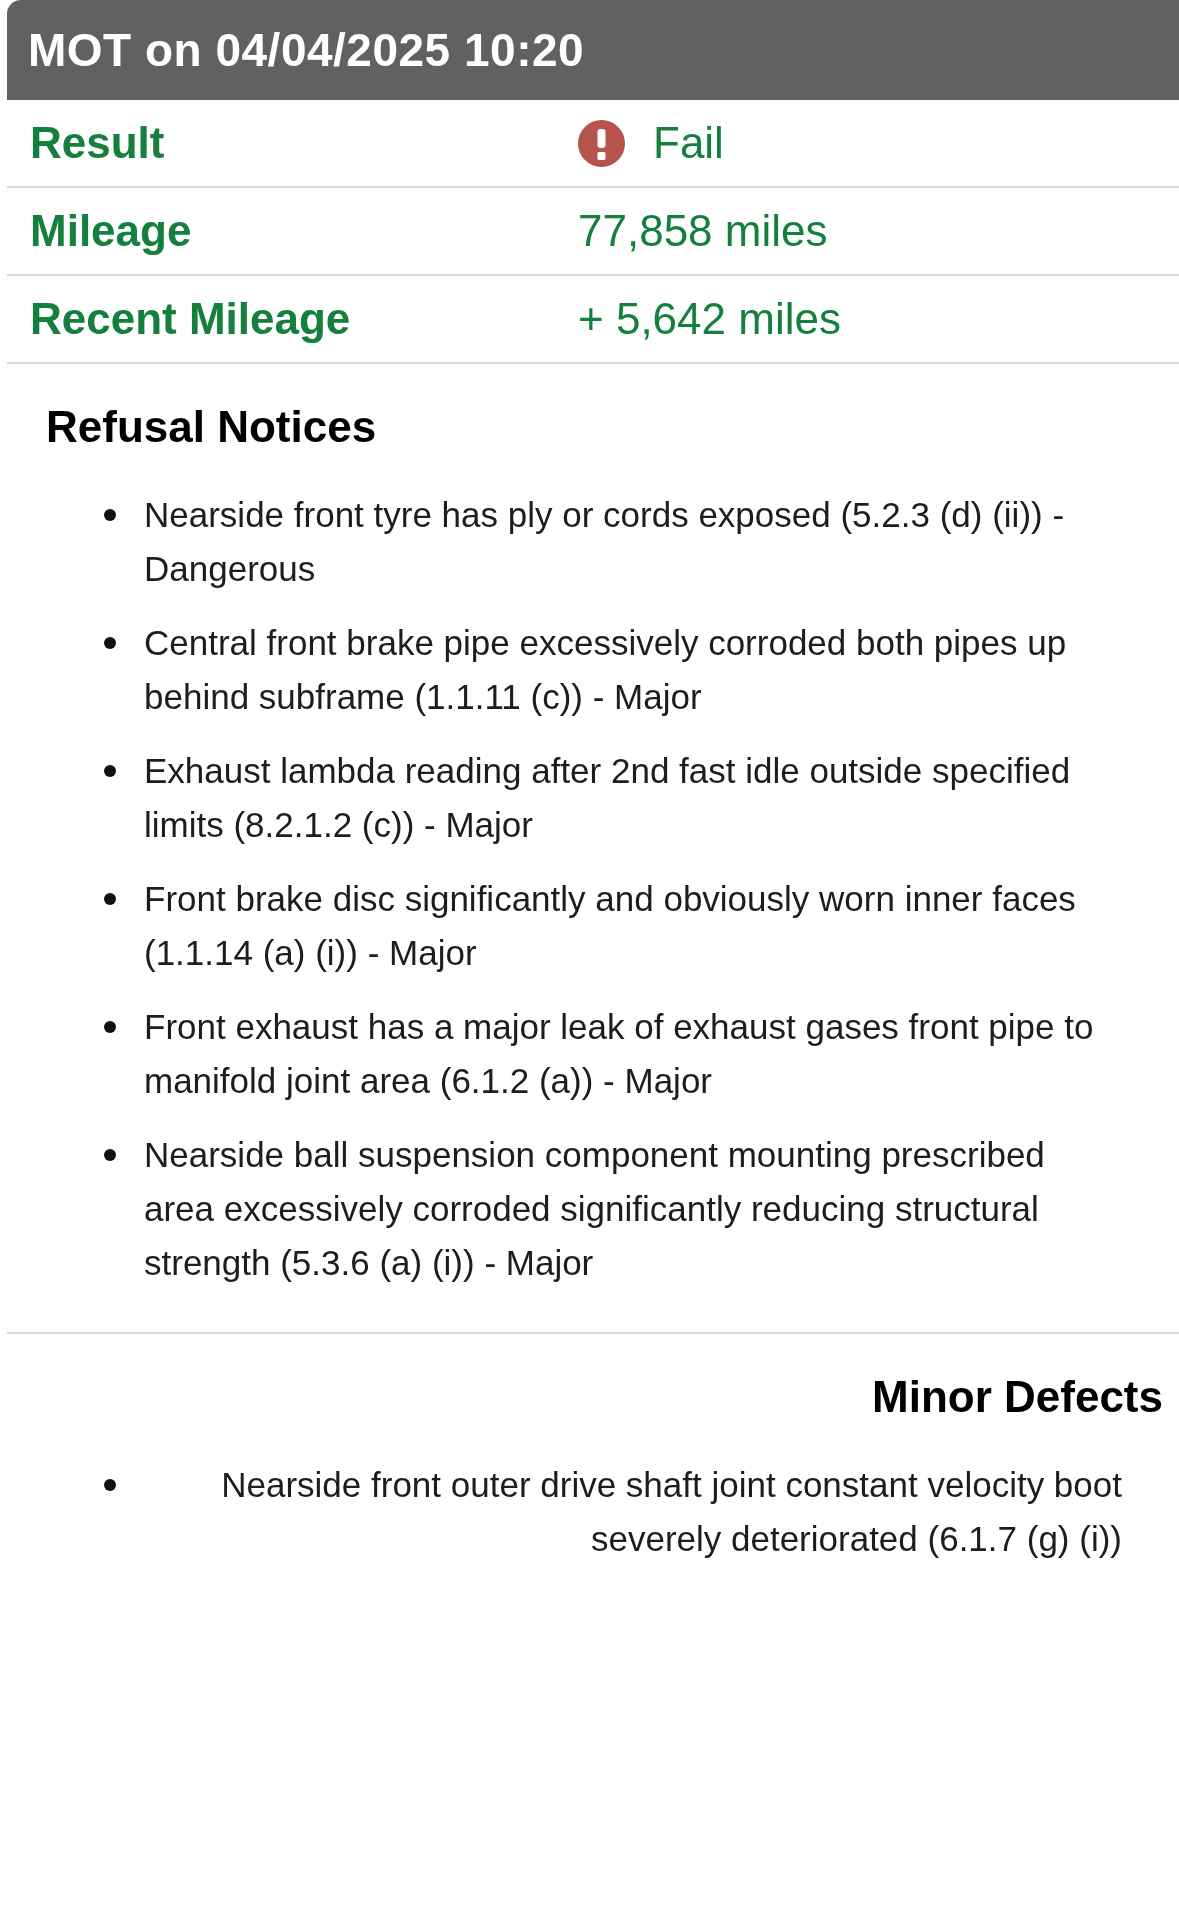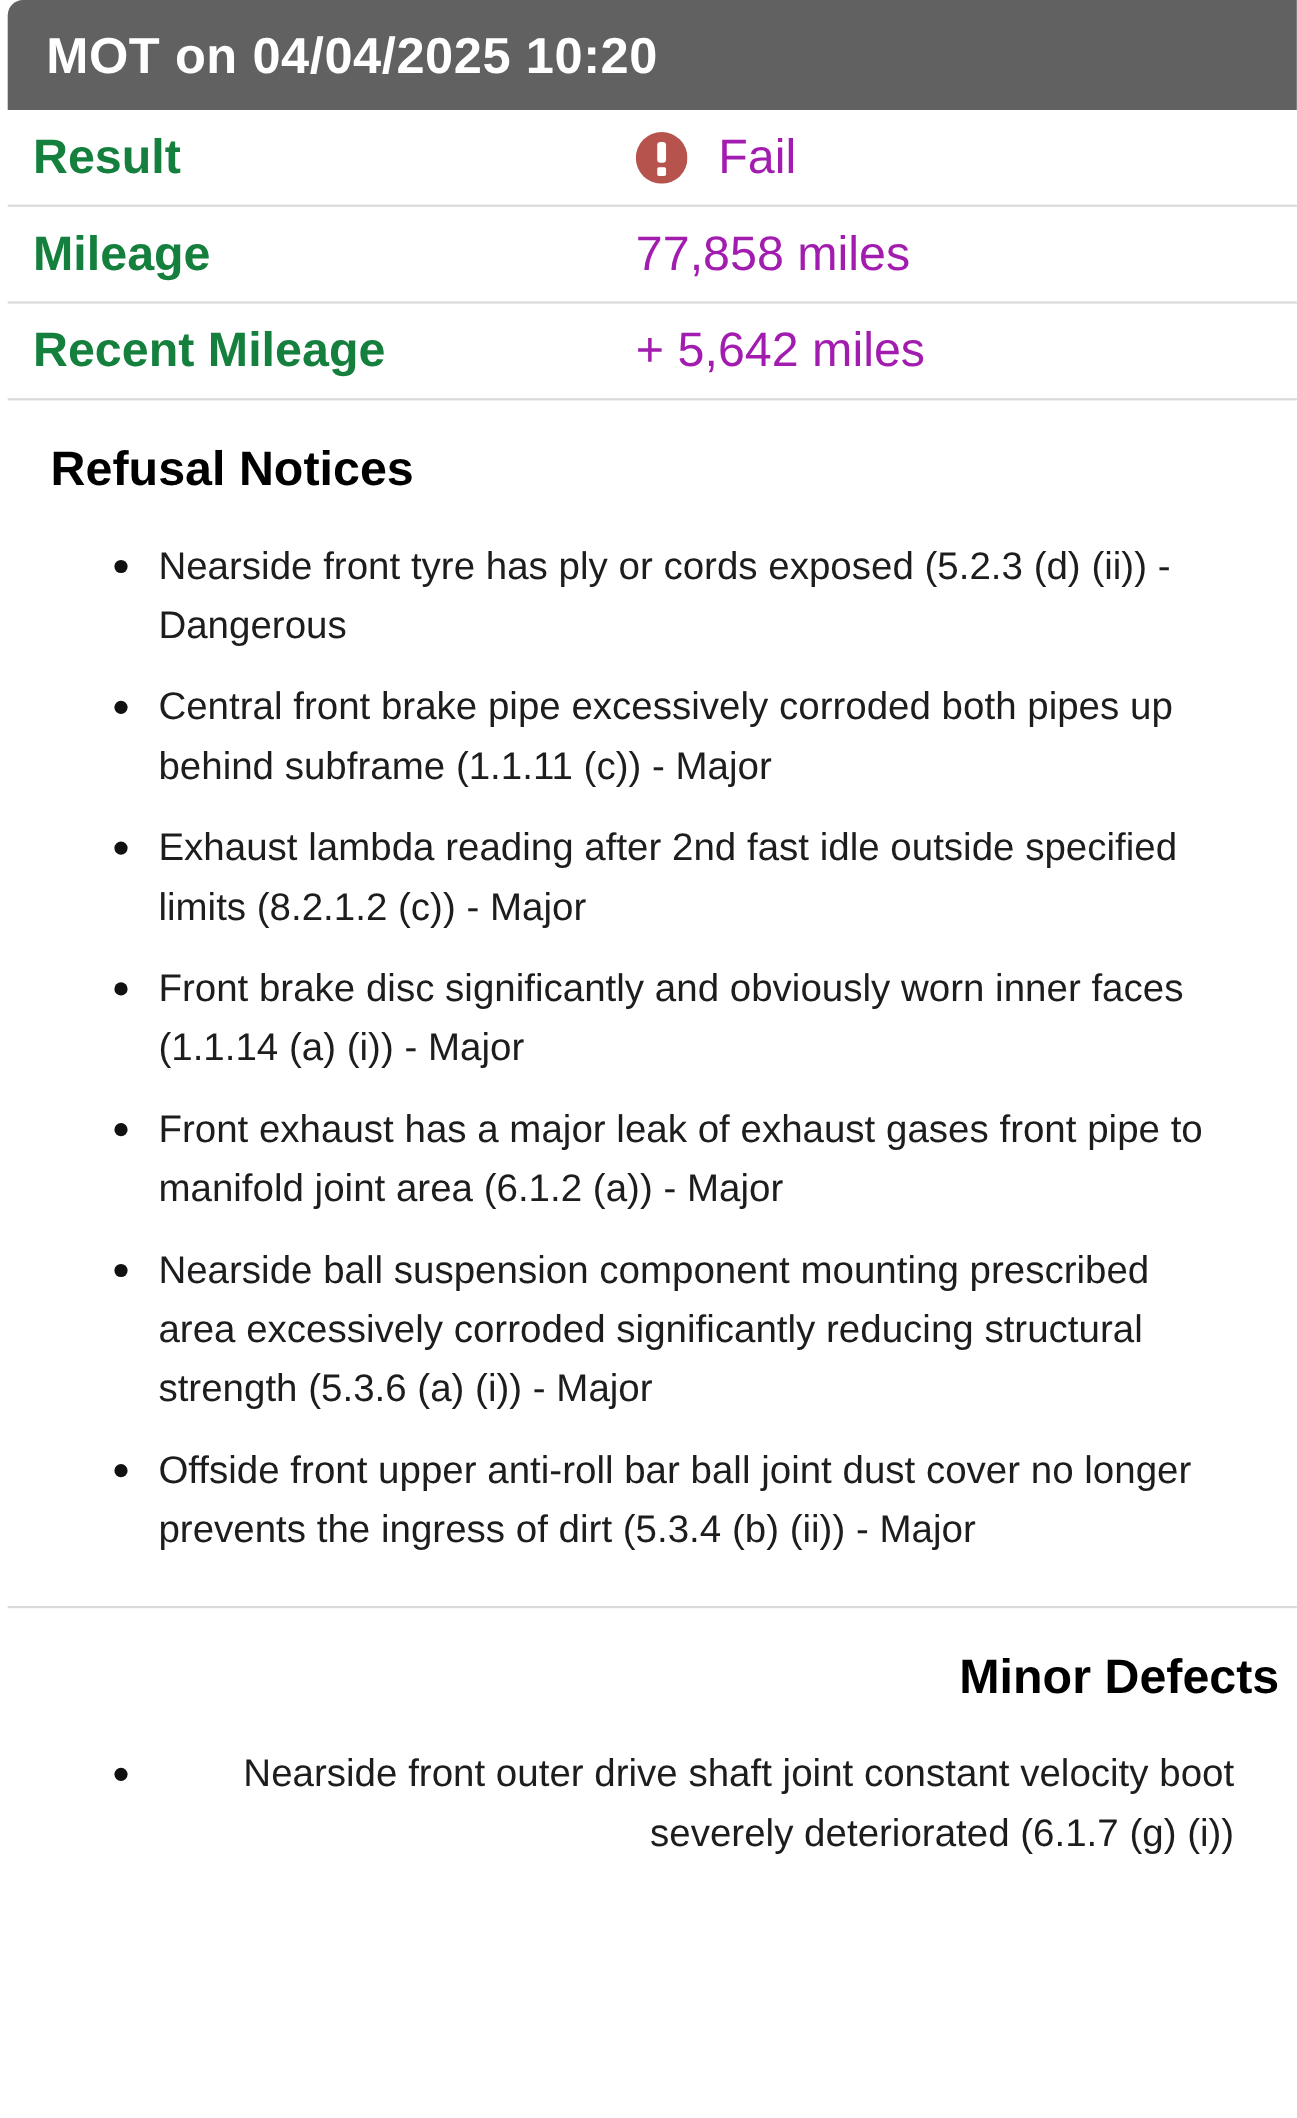--- a/index.html
+++ b/index.html
@@ -10,21 +10,21 @@
     -webkit-font-smoothing:antialiased;
   }
   .card{margin-left:7px;}
 
   
   .card-header{
     background:var(--header-bg,#616161);
     height:100px;
     border-top-left-radius:14px;
     display:flex;align-items:center;
-    padding-left:35px;
+    padding-left:21px;
     box-sizing:border-box;
   }
   .card-title{
     color:#ffffff;font-size:46px;font-weight:bold;letter-spacing:0.5px;
   }
 
   
   .row{
     display:flex;align-items:center;
     min-height:88px;
@@ -32,21 +32,21 @@
     padding:0 10px 0 23px;
     box-sizing:border-box;
     font-size:44px;
   }
   .row .label{
     font-weight:bold;color:#15803d;
     flex:0 0 548px;
   }
   .row .value{
     display:flex;align-items:center;gap:28px;
-    color:#a21caf;
+    color:#15803d;
   }
 
   .fail-icon{
     width:47px;height:47px;display:inline-block;line-height:0;
     color:var(--fail-red,#b5534c);
   }
   .fail-icon svg{width:47px;height:47px;display:block;}
 
   
   .section{
@@ -128,24 +128,20 @@
         <span>Front brake disc significantly and obviously worn inner faces (1.1.14 (a) (i)) - Major</span>
       </li>
       <li>
         <span class="bullet-dot"></span>
         <span>Front exhaust has a major leak of exhaust gases front pipe to manifold joint area (6.1.2 (a)) - Major</span>
       </li>
       <li>
         <span class="bullet-dot"></span>
         <span>Nearside ball suspension component mounting prescribed area excessively corroded significantly reducing structural strength (5.3.6 (a) (i)) - Major</span>
       </li>
-      <li>
-        <span class="bullet-dot"></span>
-        <span>Offside front upper anti-roll bar ball joint dust cover no longer prevents the ingress of dirt (5.3.4 (b) (ii)) - Major</span>
-      </li>
     </ul>
   </div>
 
   <div class="section">
     <h2 class="section-heading">Minor Defects</h2>
     <ul class="bullet-list">
       <li>
         <span class="bullet-dot"></span>
         <span>Nearside front outer drive shaft joint constant velocity boot severely deteriorated (6.1.7 (g) (i))</span>
       </li>

